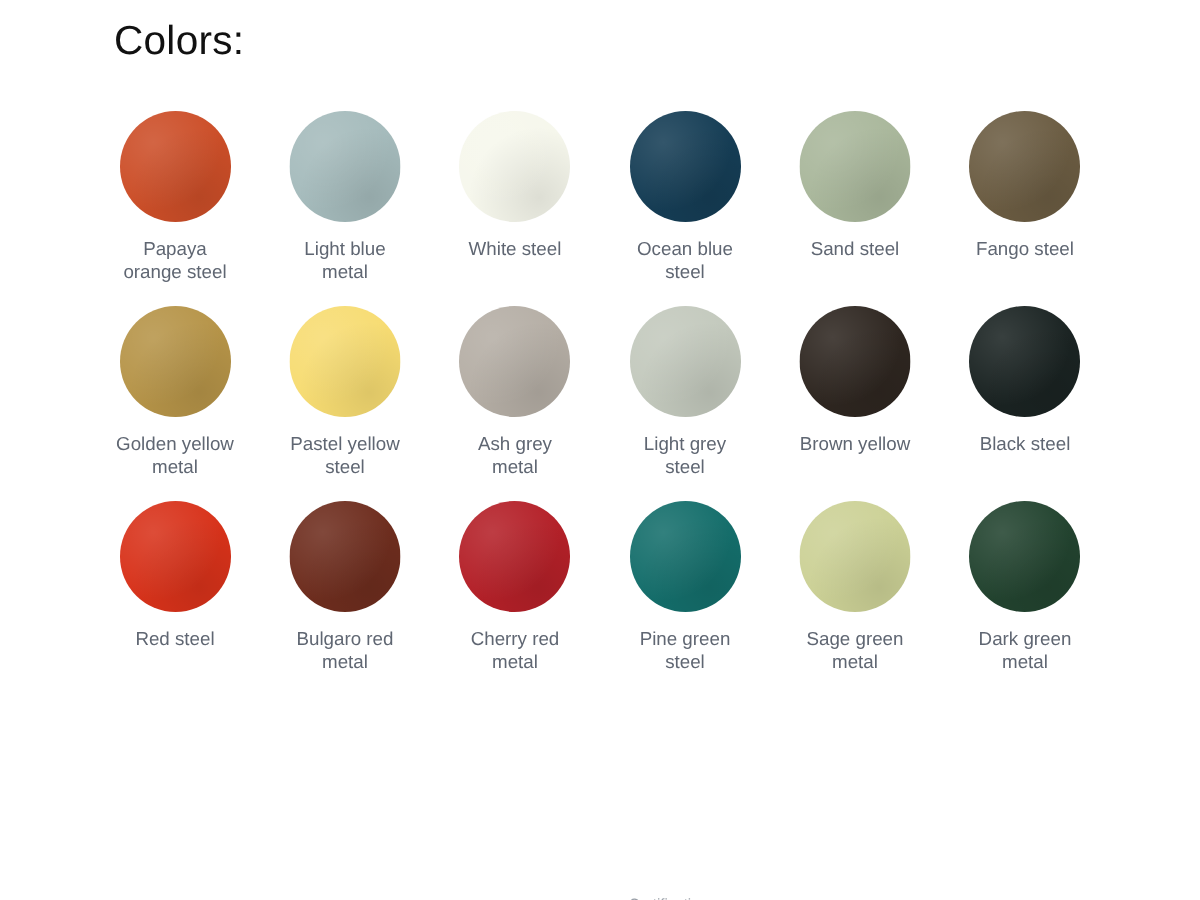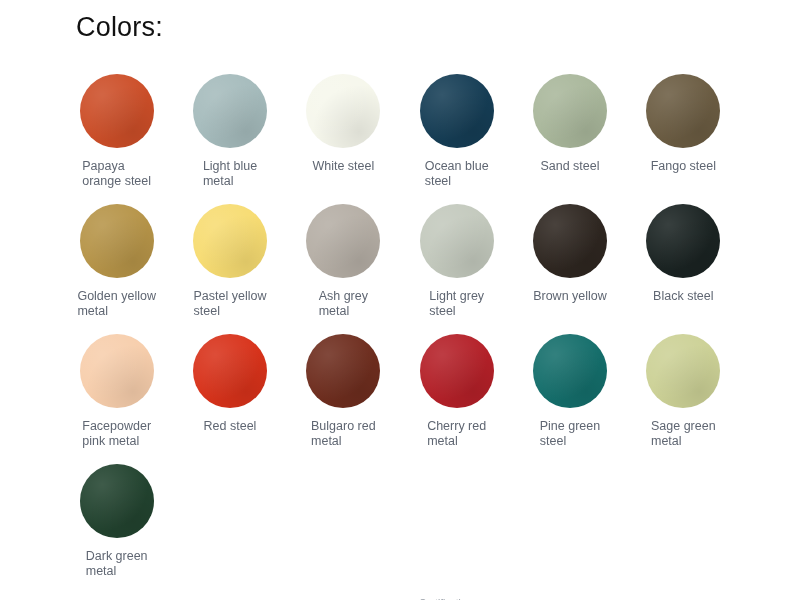--- a/index.html
+++ b/index.html
@@ -56,21 +56,21 @@
     background-repeat: repeat;
     background-image:
       radial-gradient(circle at 30% 28%, rgba(255,255,255,0.13), rgba(255,255,255,0) 62%),
       radial-gradient(circle at 72% 78%, rgba(0,0,0,0.10), rgba(0,0,0,0) 60%);
   }
   .swatch-label {
     margin-top: 11px;
     font-size: 12.5px;
     line-height: 15px;
     color: #5f6672;
-    text-align: left;
+    text-align: center;
     max-width: 104px;
     white-space: pre-line;
   }
   .footnote-wrap {
     position: absolute;
     left: 393px;
     top: 598px;
     width: 110px;
     text-align: center;
     font-size: 10px;
@@ -135,25 +135,20 @@
       </div>
       <div class="swatch-cell">
         <div class="swatch-dot" style="background-color: rgb(46, 38, 32);"></div>
         <div class="swatch-label">Brown yellow</div>
       </div>
       <div class="swatch-cell">
         <div class="swatch-dot" style="background-color: rgb(26, 35, 34);"></div>
         <div class="swatch-label">Black steel</div>
       </div>
       <div class="swatch-cell">
-        <div class="swatch-dot" style="background-color: rgb(247, 206, 172);"></div>
-        <div class="swatch-label">Facepowder
-pink metal</div>
-      </div>
-      <div class="swatch-cell">
         <div class="swatch-dot" style="background-color: rgb(216, 50, 26);"></div>
         <div class="swatch-label">Red steel</div>
       </div>
       <div class="swatch-cell">
         <div class="swatch-dot" style="background-color: rgb(110, 45, 30);"></div>
         <div class="swatch-label">Bulgaro red
 metal</div>
       </div>
       <div class="swatch-cell">
         <div class="swatch-dot" style="background-color: rgb(180, 32, 40);"></div>

